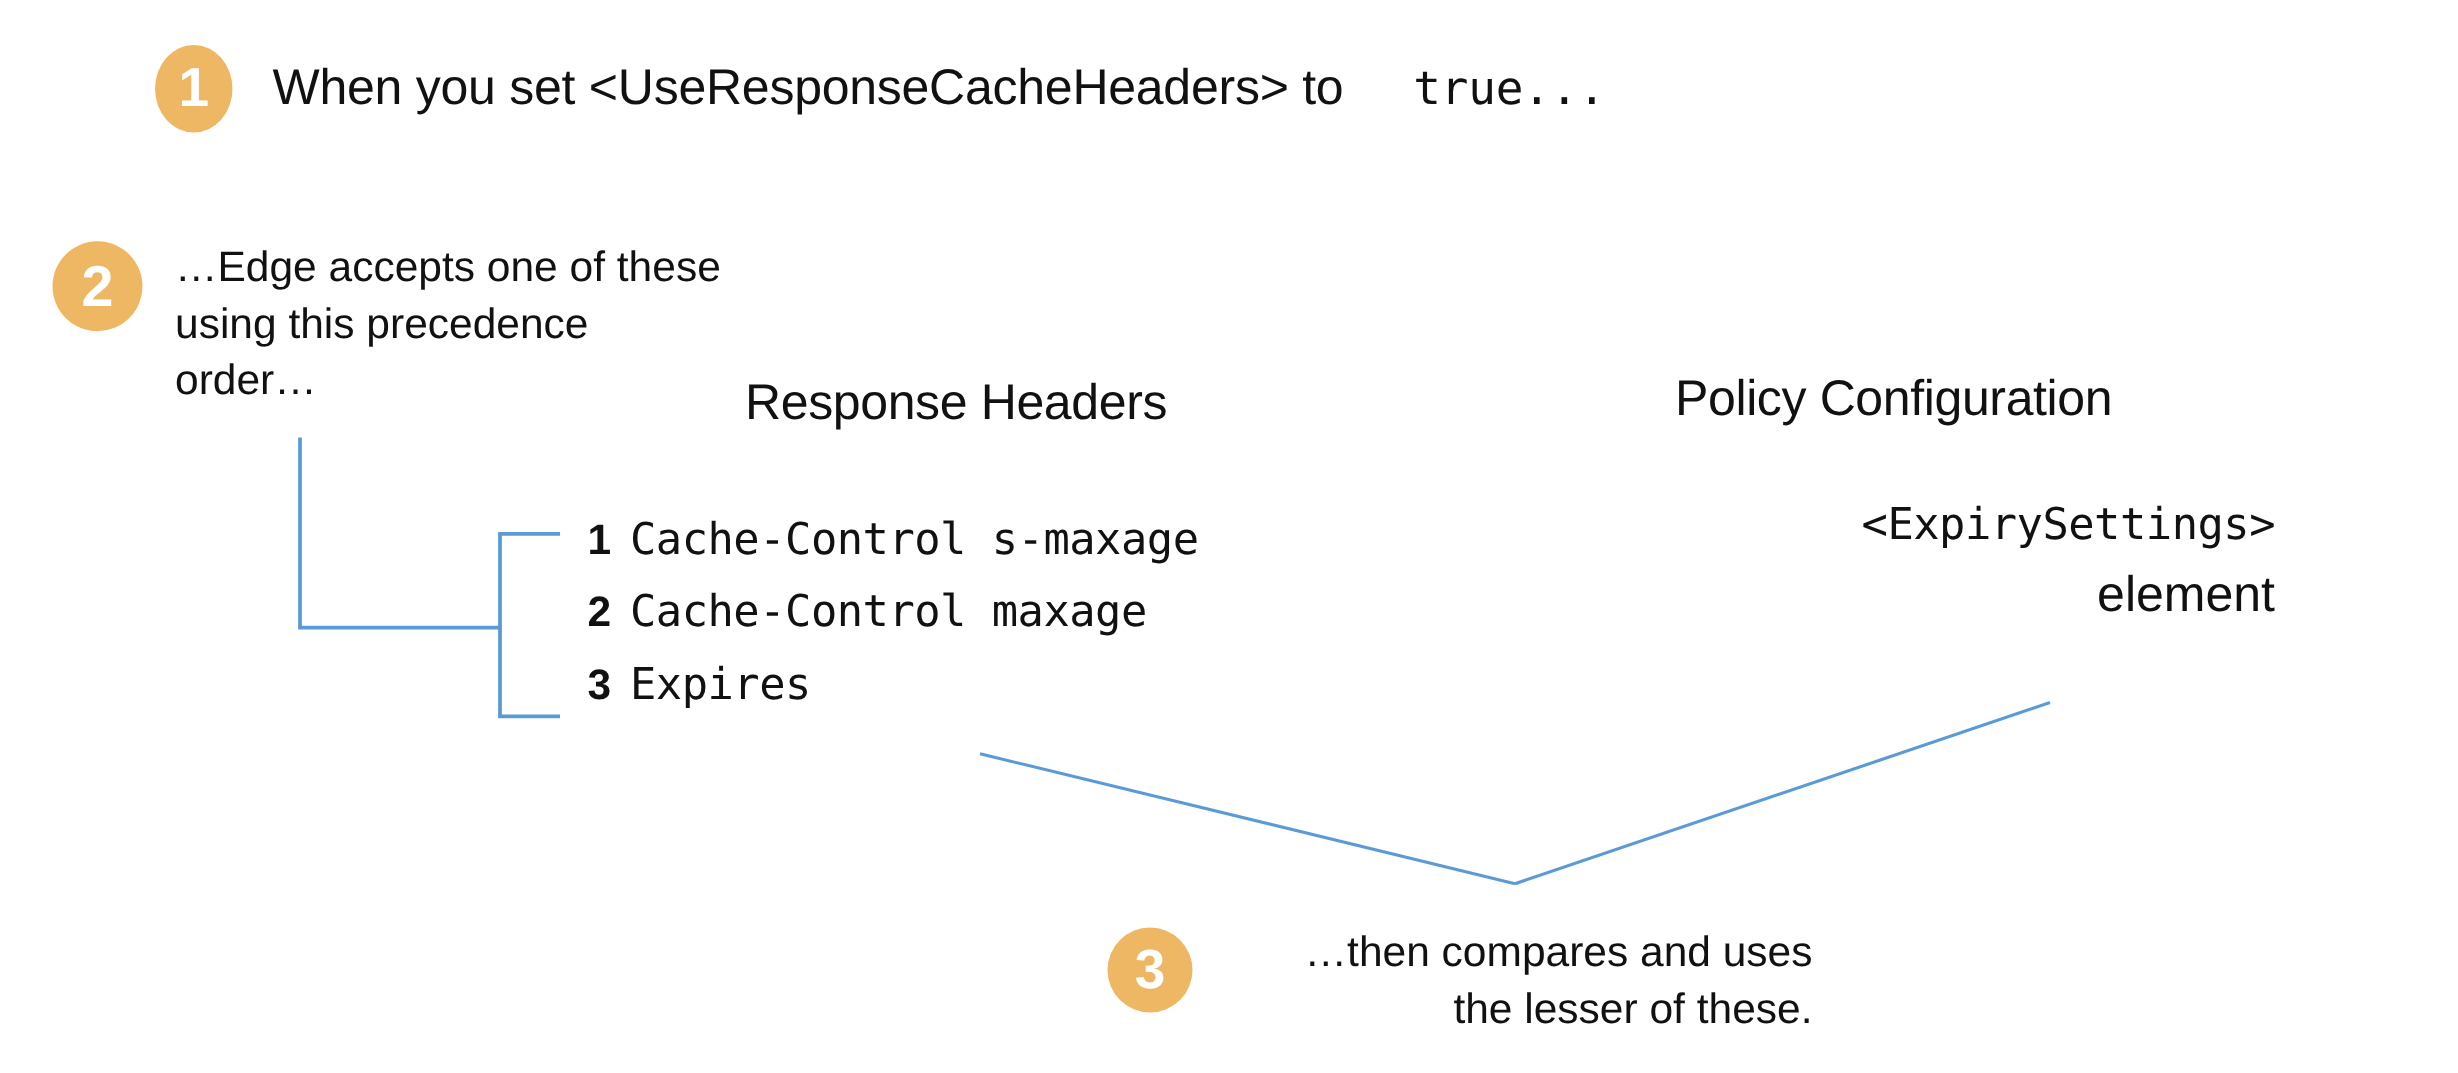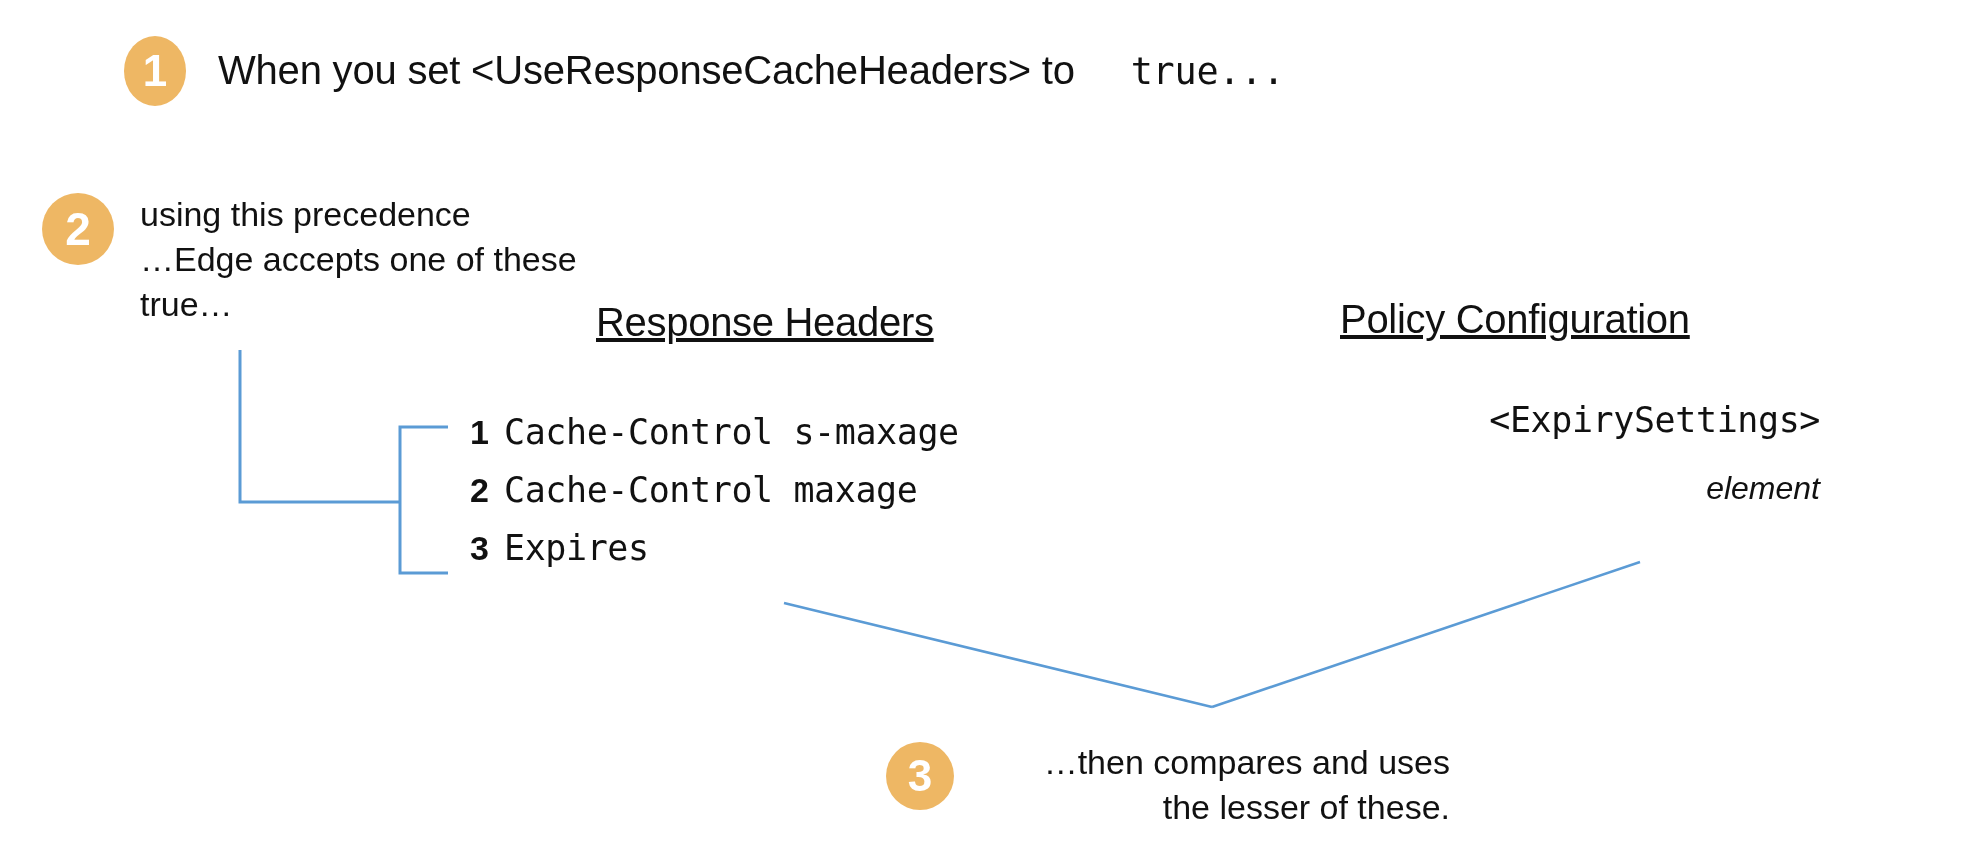--- a/index.html
+++ b/index.html
@@ -101,21 +101,20 @@
     width: 470px;
   }
   .step3-text div { white-space: nowrap; }
 
   
   .col-heading {
     position: absolute;
     font-size: 40px;
     letter-spacing: -0.3px;
     white-space: nowrap;
-    text-decoration: underline;
   }
   #heading-response { left: 596px; top: 300px; }
   #heading-policy   { left: 1340px; top: 297px; }
 
   
   .hdr-list {
     position: absolute;
     left: 470px;
     top: 412px;
   }
@@ -147,23 +146,22 @@
     width: 440px;
     text-align: right;
   }
   .policy-elem {
     font-family: "DejaVu Sans Mono", "Liberation Mono", monospace;
     font-size: 35px;
     letter-spacing: -0.4px;
     white-space: nowrap;
   }
   .policy-sub {
-    margin-top: 30px;
-    font-size: 32px;
-    font-style: italic;
+    margin-top: 14px;
+    font-size: 40px;
   }
 </style>
 </head>
 <body>
 
 <div class="canvas">
 
   <svg id="connectors" viewBox="0 0 1966 858" xmlns="http://www.w3.org/2000/svg">
 
     <path d="M 240 350 L 240 502 L 400 502" fill="none" stroke="#5B9BD5" stroke-width="3"></path>
@@ -176,23 +174,23 @@
 
   <div class="badge" id="badge-1">1</div>
 
   <div class="step1-text">
     <span>When you set &lt;UseResponseCacheHeaders&gt; to </span><span class="mono">true...</span>
   </div>
 
   <div class="badge" id="badge-2">2</div>
 
   <div class="step2-text">
+    <div>…Edge accepts one of these</div>
     <div>using this precedence</div>
-    <div>…Edge accepts one of these</div>
-    <div>true…</div>
+    <div>order…</div>
   </div>
 
   <div class="col-heading" id="heading-response">Response Headers</div>
 
   <div class="hdr-list">
     <div class="hdr-row">
       <span class="hdr-num">1</span>
       <span class="hdr-name">Cache-Control s-maxage</span>
     </div>
     <div class="hdr-row">

